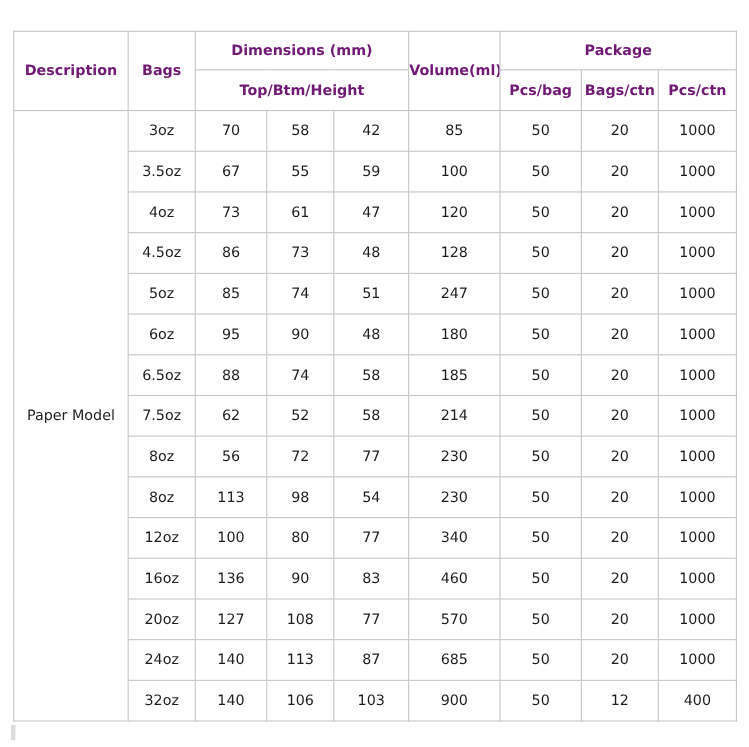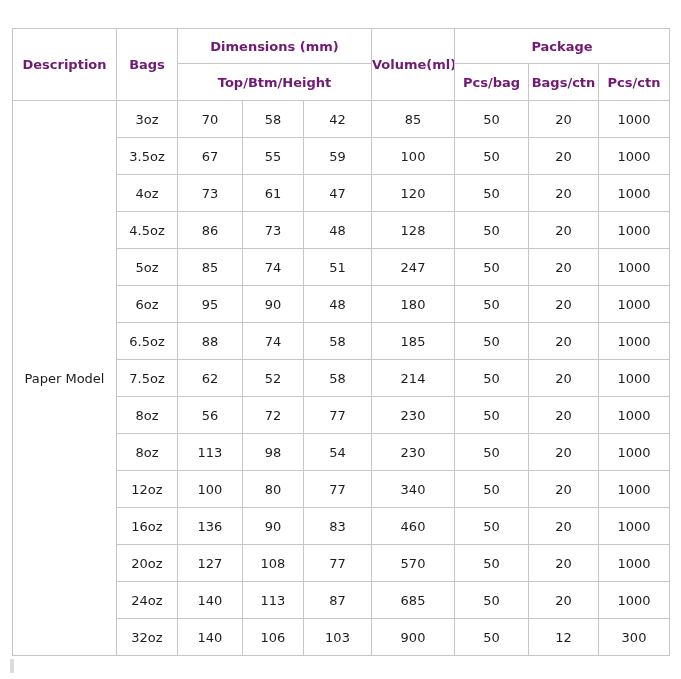--- a/index.html
+++ b/index.html
@@ -228,18 +228,18 @@
         <td>1000</td>
       </tr>
       <tr>
         <td>32oz</td>
         <td>140</td>
         <td>106</td>
         <td>103</td>
         <td>900</td>
         <td>50</td>
         <td>12</td>
-        <td>300</td>
+        <td>400</td>
       </tr>
     </tbody>
   </table>
   <div class="cursor-mark"></div>
 </div>
 
 </body></html>

